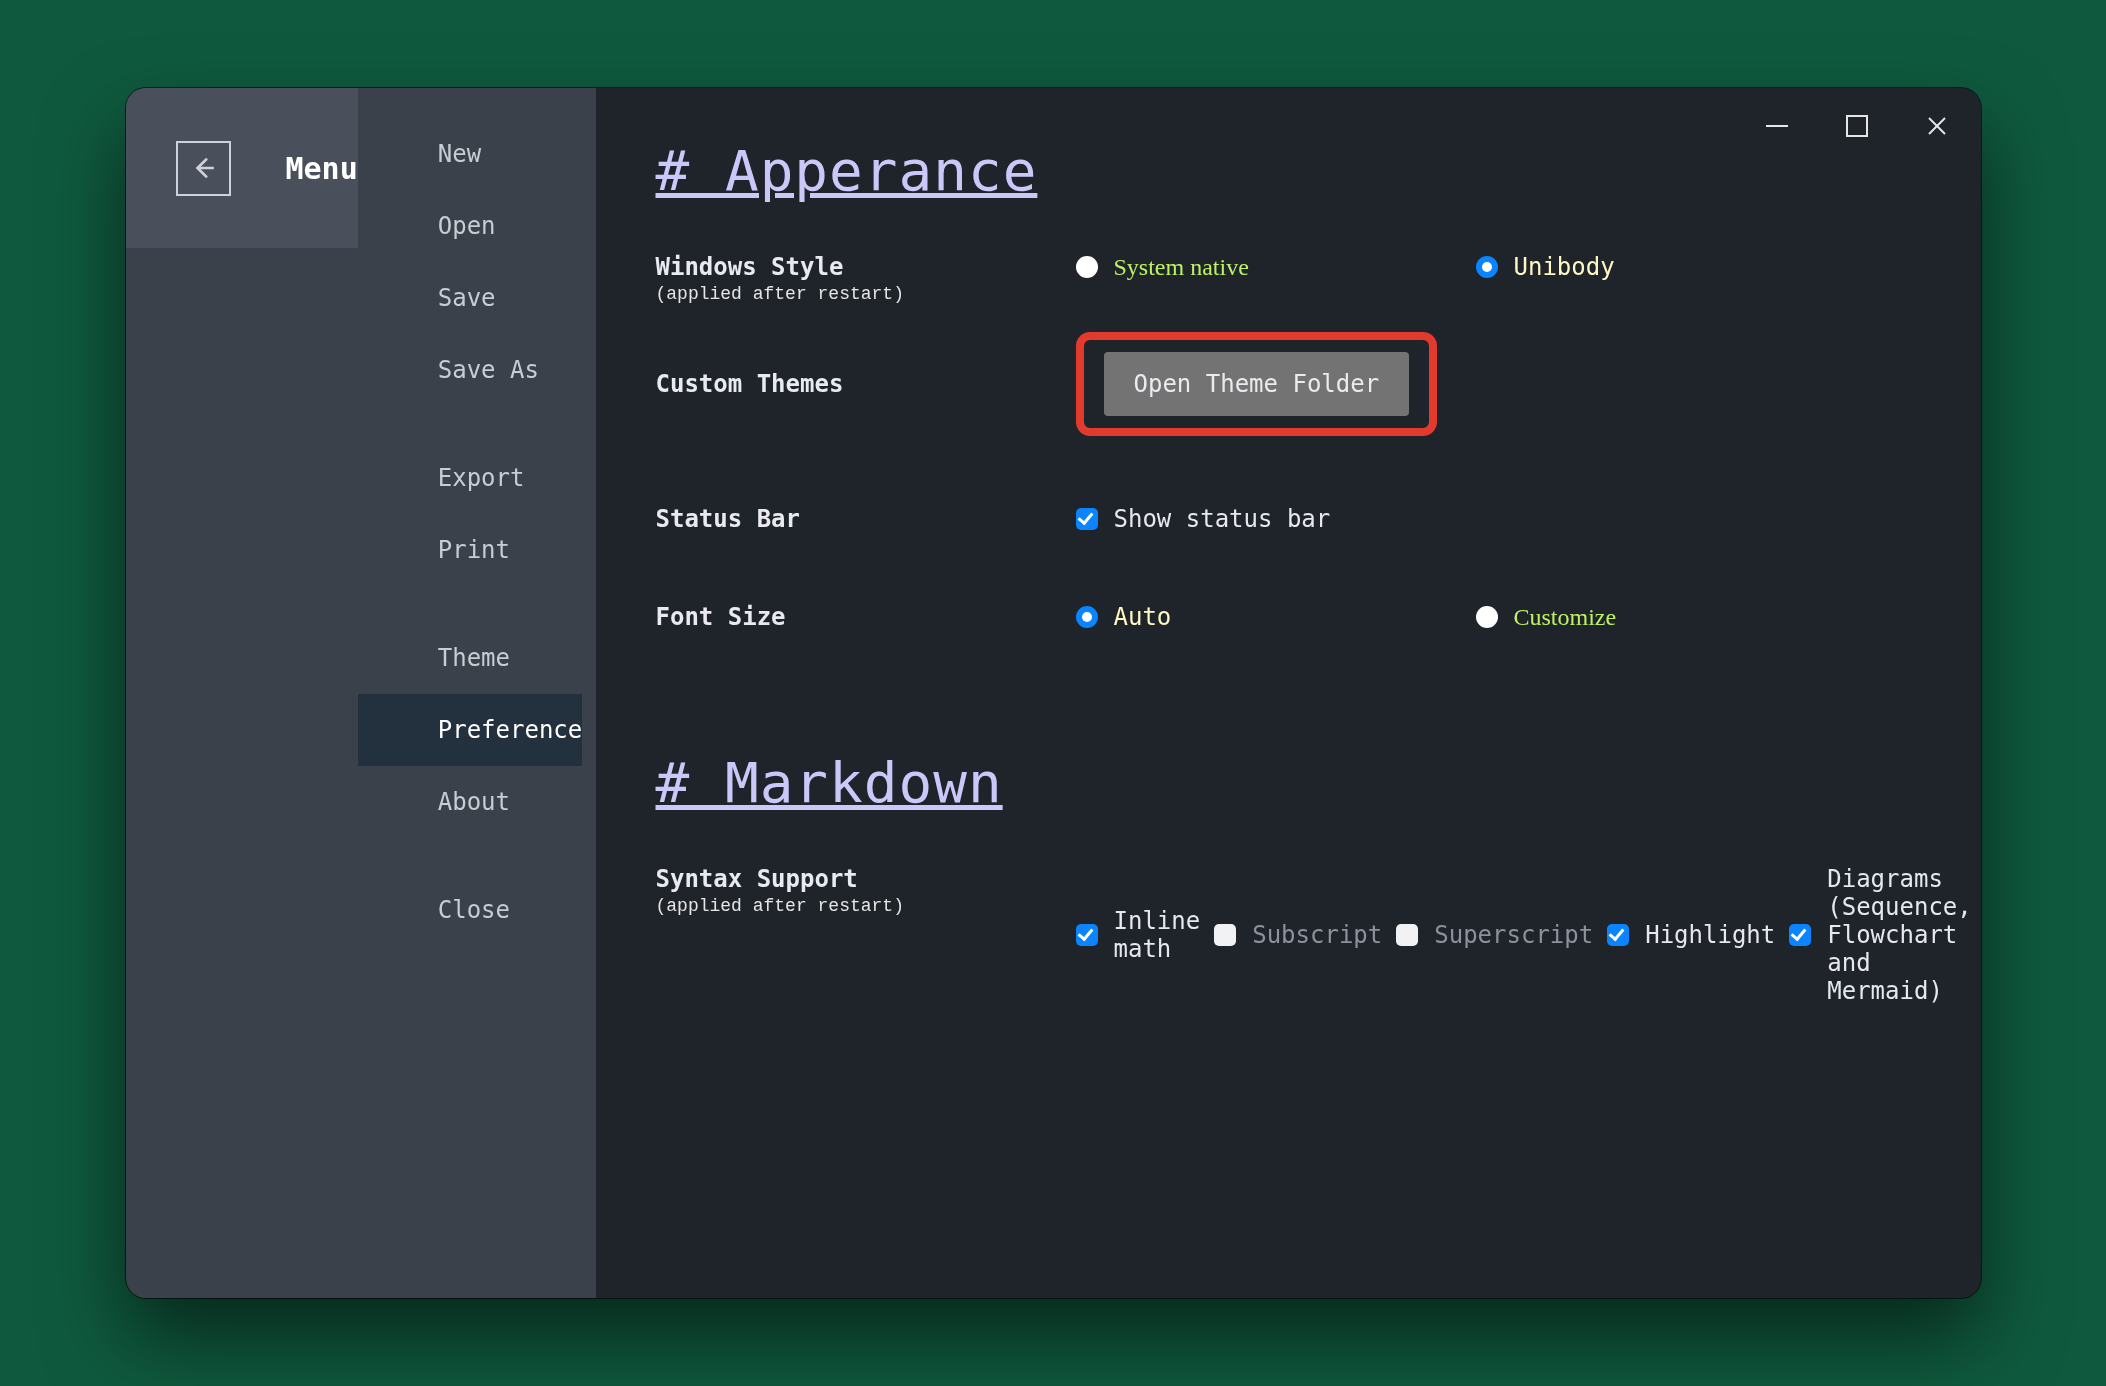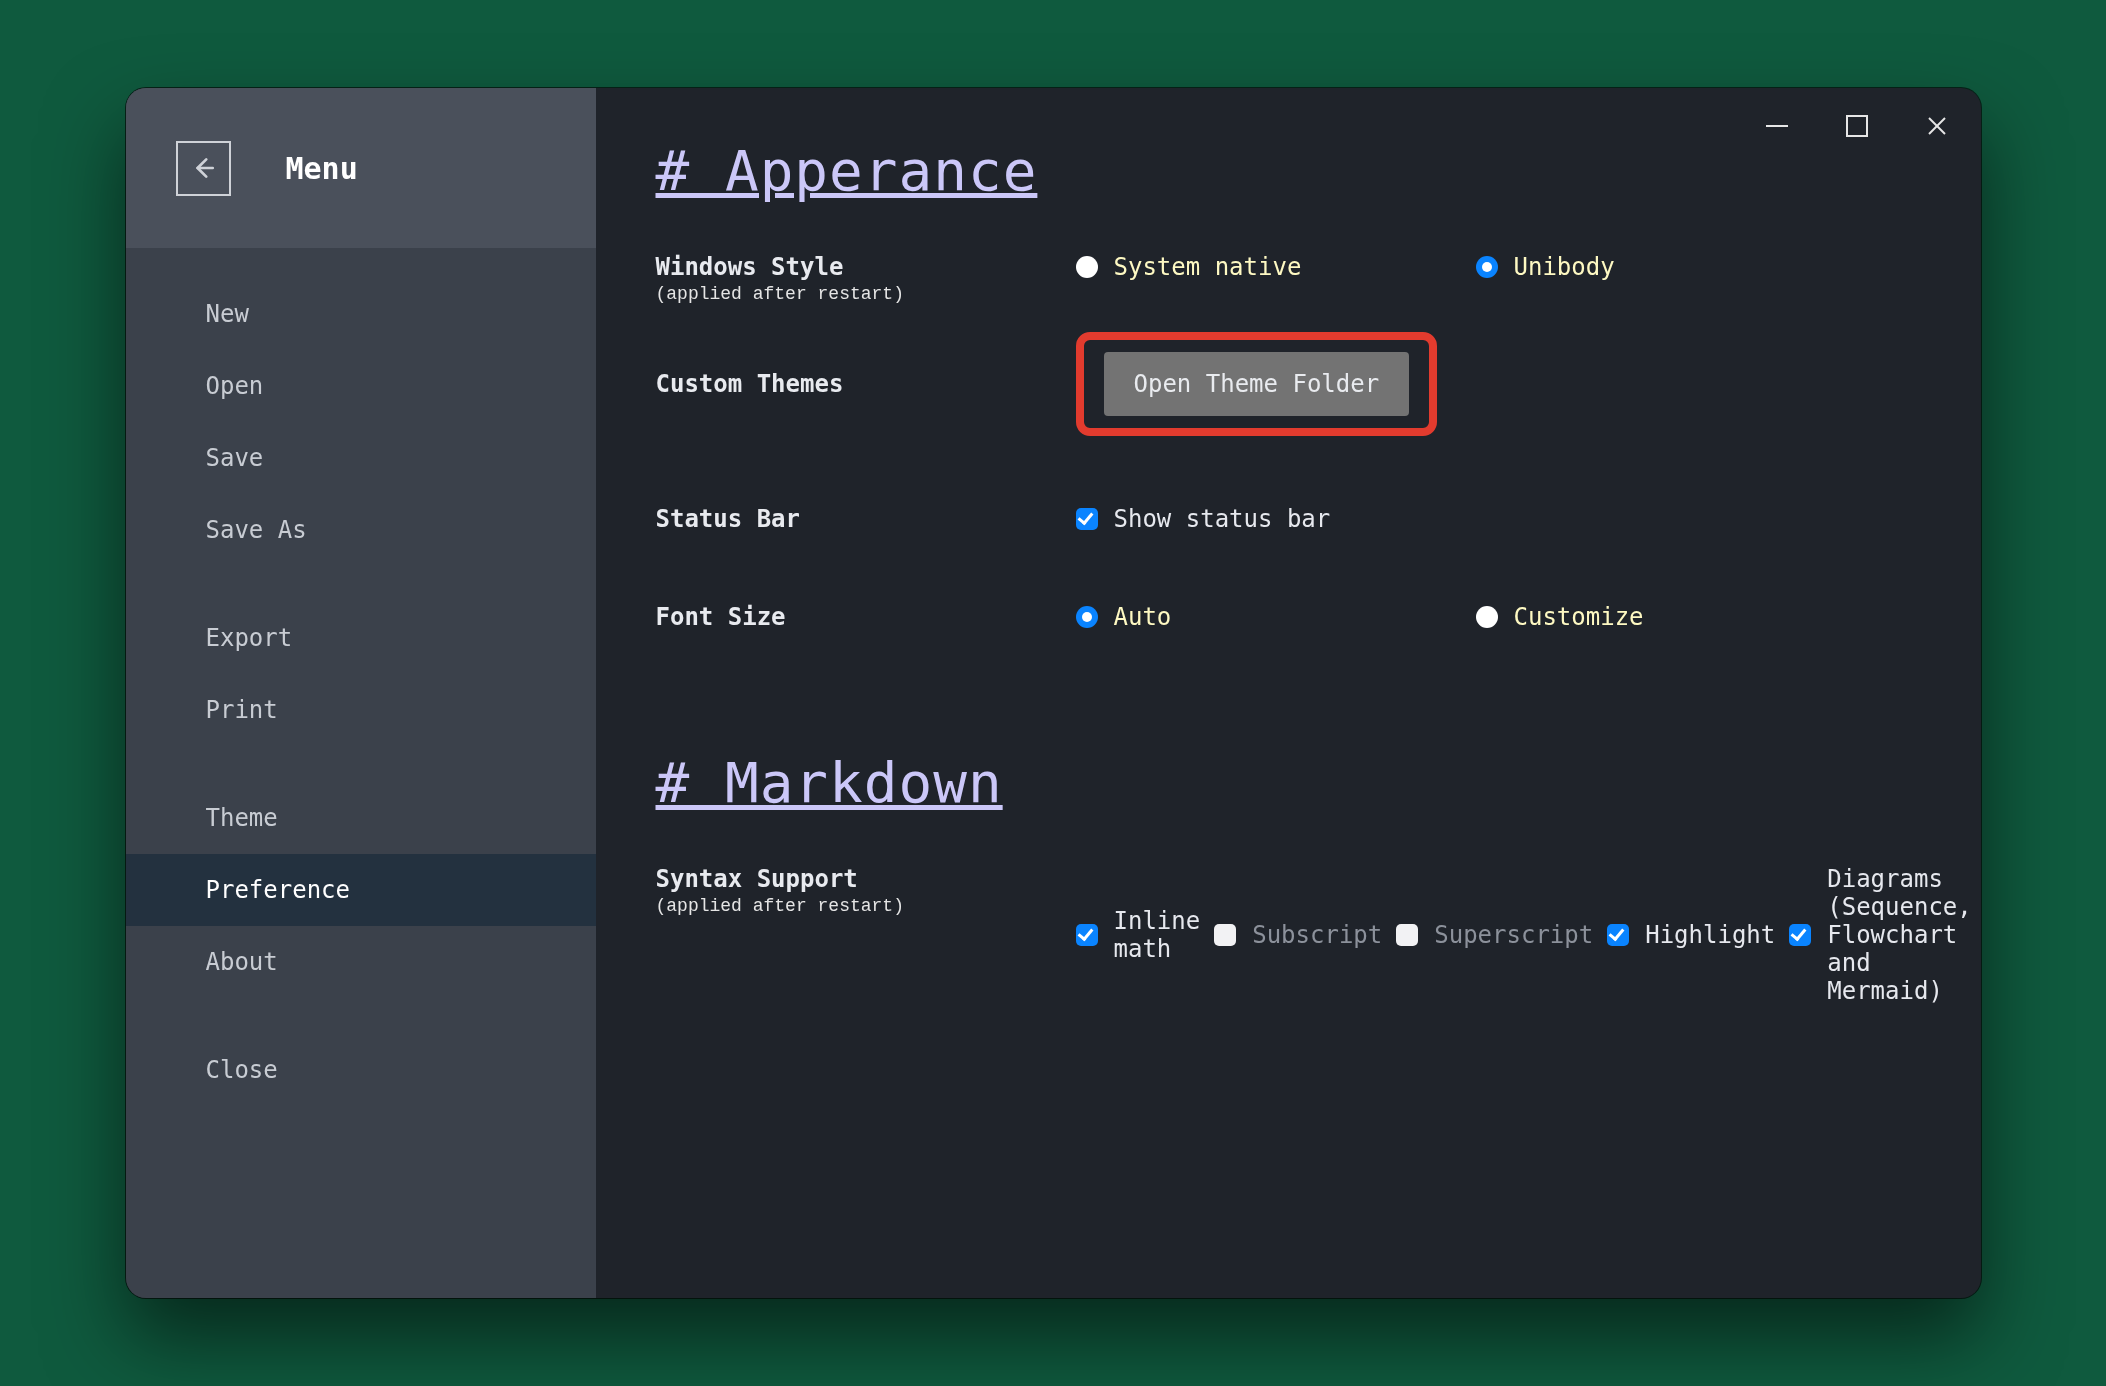--- a/index.html
+++ b/index.html
@@ -46,21 +46,21 @@
   }
   .win-min::before { content: ""; display:block; width: 22px; height: 2px; background:#e6e6e6; }
   .win-max::before { content: ""; display:block; width: 18px; height: 18px; border: 2px solid #e6e6e6; }
   .win-close svg { width: 20px; height: 20px; }
 
   
   .sidebar {
     width: 470px;
     background: #3b414b;
     display: flex;
-    flex-direction: column;
+    flex-direction: row;
     flex-shrink: 0;
   }
   .sb-header {
     height: 160px;
     background: #4a505b;
     display: flex;
     align-items: center;
     padding-left: 50px;
     gap: 55px;
     color: #fff;
@@ -141,21 +141,21 @@
     width: 22px; height: 22px; border-radius: 50%;
     background: #fff;
     position: relative;
     flex-shrink:0;
   }
   .radio.selected .dot { background:#0a84ff; }
   .radio.selected .dot::after {
     content:""; position:absolute; inset:6px; border-radius:50%; background:#fff;
   }
   .radio .txt { color:#fef9c3; }
-  .radio.dim .txt { color:#fef9c3; }
+  .radio.dim .txt { color:#bef264;font-family:Liberation Serif, serif; }
 
   .check .box {
     width: 22px; height:22px; border-radius:5px;
     background:#f2f2f4;
     flex-shrink:0;
     position:relative;
   }
   .check.on .box { background:#0a84ff; }
   .check.on .box::after {
     content:""; position:absolute; left:5px; top:2px;

